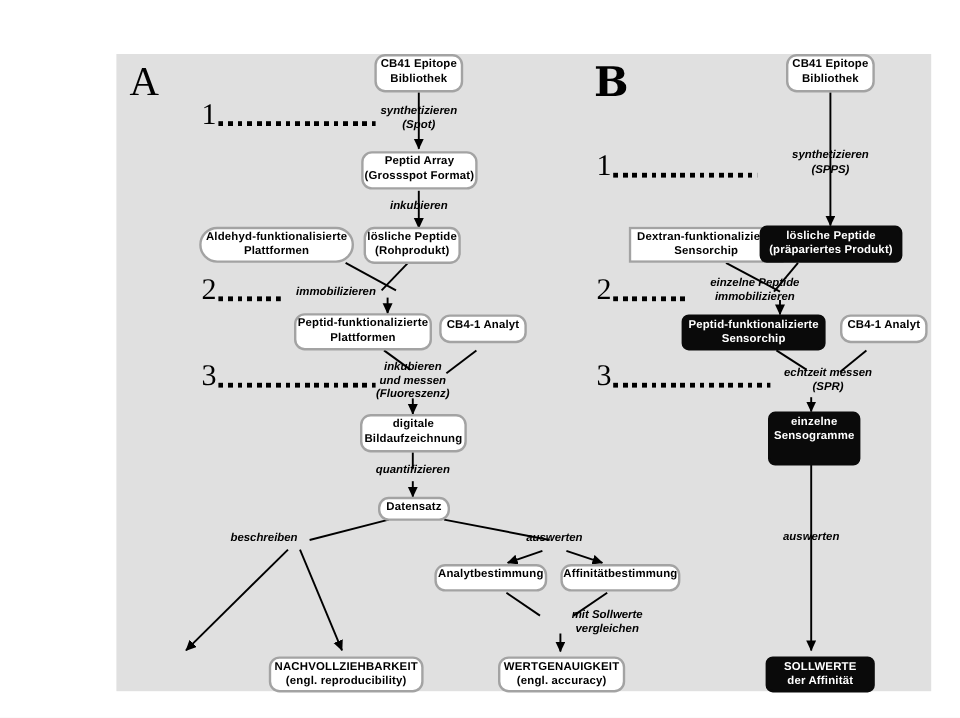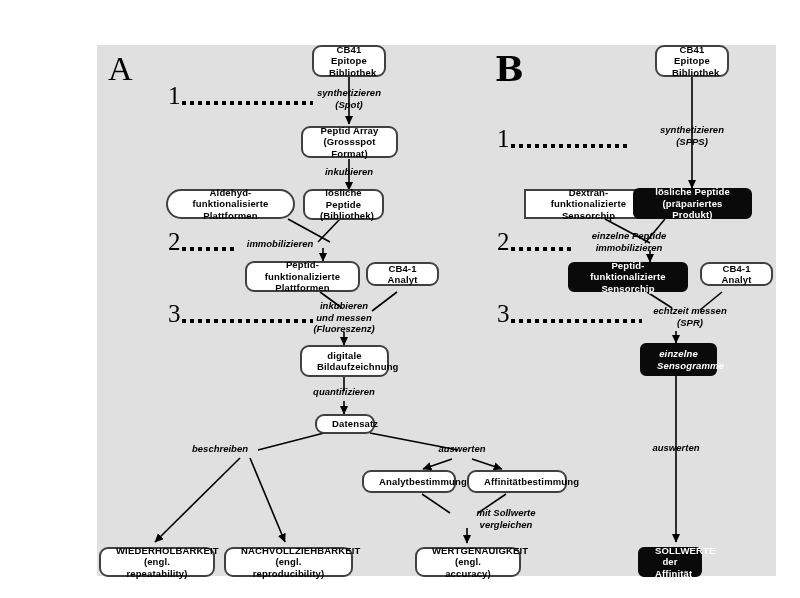--- a/index.html
+++ b/index.html
@@ -32,31 +32,31 @@
     line-height: 1;
   }
   #letter-a { left: 108px; top: 52px; }
   #letter-b { left: 495px; top: 52px; font-weight: 700; font-family: "DejaVu Serif", serif; }
 
   
   .node {
     position: absolute;
     box-sizing: border-box;
     background: #ffffff;
-    border: 2px solid #404040;
+    border: 2px solid #a3a3a3;
     border-radius: 9px;
     color: #000000;
     font-size: 9.5px;
     font-weight: bold;
     line-height: 11.5px;
     text-align: center;
     display: flex;
-    align-items: center;
+    align-items: flex-start;
     justify-content: center;
-    padding: 1px 15px;
+    padding: 1px 0;
     letter-spacing: 0.15px;
   }
   .node.sharp {
     border-radius: 0;
     border-width: 2px;
   }
   .node.dark {
     background: #0a0a0a;
     color: #ffffff;
     border-color: #0a0a0a;
@@ -197,21 +197,21 @@
   <div class="node sharp" style="left:166px; top:189px; width:129px; height:30px;border-radius:15px;">
     <span>
       <span>Aldehyd-funktionalisierte</span>
       <span>Plattformen</span>
     </span>
   </div>
 
   <div class="node" style="left:303px; top:189px; width:81px; height:31px;">
     <span>
       <span>lösliche Peptide</span>
-      <span>(Bibliothek)</span>
+      <span>(Rohprodukt)</span>
     </span>
   </div>
 
   <div class="node" style="left:245px; top:261px; width:115px; height:31px;">
     <span>
       <span>Peptid-funktionalizierte</span>
       <span>Plattformen</span>
     </span>
   </div>
 
@@ -231,26 +231,20 @@
   </div>
 
   <div class="node" style="left:467px; top:470px; width:100px; height:23px;">
     <span>Affinitätbestimmung</span>
   </div>
 
   <div class="node" style="left:362px; top:470px; width:94px; height:23px;">
     <span>Analytbestimmung</span>
   </div>
 
-  <div class="node" style="left:99px; top:547px; width:116px; height:30px;">
-    <span>
-      <span>WIEDERHOLBARKEIT</span>
-      <span>(engl. repeatability)</span>
-    </span>
-  </div>
 
   <div class="node" style="left:415px; top:547px; width:106px; height:30px;">
     <span>
       <span>WERTGENAUIGKEIT</span>
       <span>(engl. accuracy)</span>
     </span>
   </div>
 
   <div class="node" style="left:224px; top:547px; width:129px; height:30px;">
     <span>
@@ -313,28 +307,28 @@
     <span>
       <span>Peptid-funktionalizierte</span>
       <span>Sensorchip</span>
     </span>
   </div>
 
   <div class="node" style="left:700px; top:262px; width:73px; height:24px;">
     <span>CB4-1 Analyt</span>
   </div>
 
-  <div class="node dark" style="left:640px; top:343px; width:77px; height:33px;font-style:italic;">
+  <div class="node dark" style="left:640px; top:343px; width:77px; height:45px;">
     <span>
       <span>einzelne</span>
       <span>Sensogramme</span>
     </span>
   </div>
 
-  <div class="node dark" style="left:638px; top:547px; width:64px; height:30px;">
+  <div class="node dark" style="left:638px; top:547px; width:91px; height:30px;">
     <span>
       <span>SOLLWERTE</span>
       <span>der Affinität</span>
     </span>
   </div>
 
   <div class="edge-label center" style="left:692px; top:124px;">
     <div>synthetizieren</div>
     <div>(SPPS)</div>
   </div>

